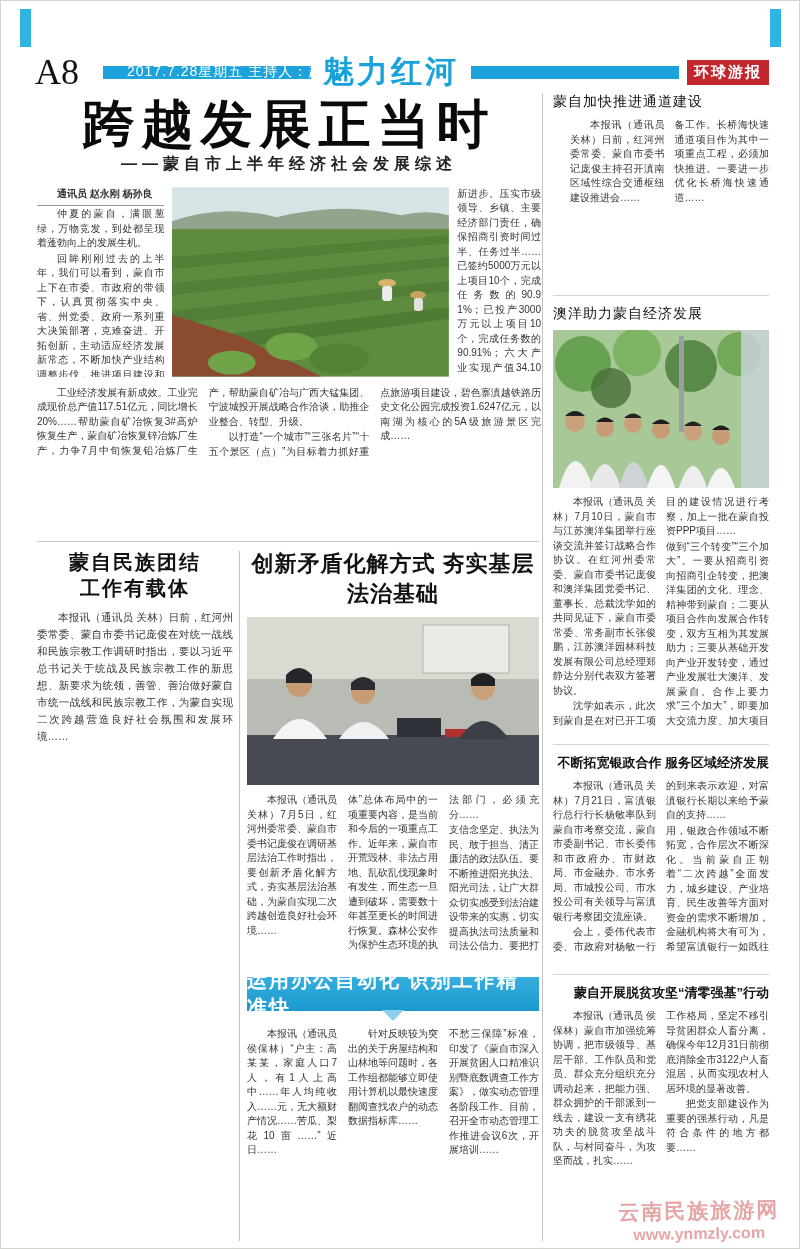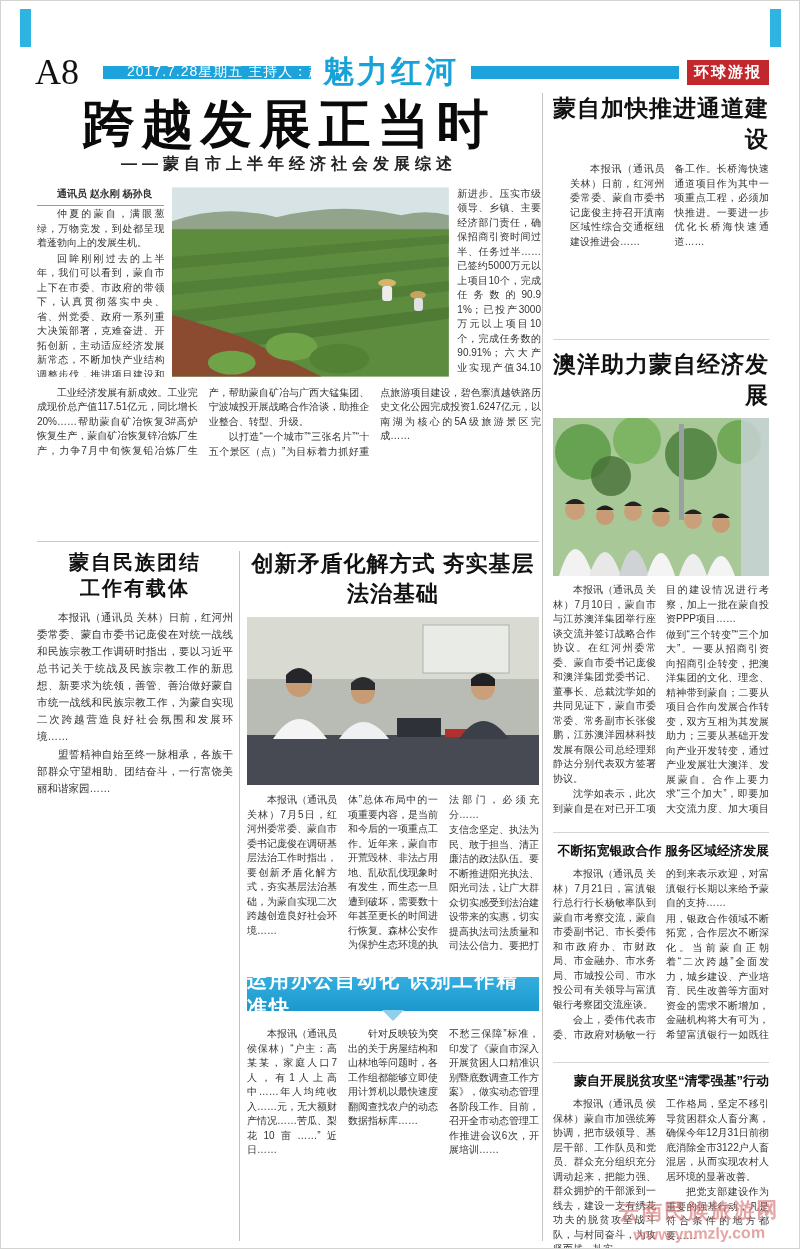--- a/index.html
+++ b/index.html
@@ -37,21 +37,21 @@
   
   .middle{position:absolute;left:246px;top:548px;width:292px;}
   .law-headline{text-align:center;font-size:22px;font-weight:900;letter-spacing:1px;}
   .law-body{margin-top:8px;height:172px;}
   .banner{position:relative;margin-top:12px;height:34px;background:linear-gradient(#35aede,#1b98cd);display:flex;align-items:center;justify-content:center;}
   .banner span{color:#fff;font-size:20px;font-weight:900;letter-spacing:2px;}
   .banner::after{content:"";position:absolute;left:50%;bottom:-10px;margin-left:-11px;border:11px solid transparent;border-top-color:#8ed0ec;border-bottom:0;}
   .oa-body{margin-top:16px;height:244px;}
   
   .rail{position:absolute;left:552px;top:92px;width:216px;}
-  .rail h2.big{text-align:right;font-size:23px;font-weight:700;letter-spacing:1px;}
+  .rail h2.big{text-align:left;font-size:14px;font-weight:400;letter-spacing:1px;}
   .rail h2.small{text-align:right;font-size:13px;font-weight:900;white-space:nowrap;}
   .rail .sep{border-top:1px solid #d4d4d1;margin:9px 0;}
   .photo{display:block;}
   
   .watermark{position:absolute;left:598px;top:1196px;width:200px;text-align:center;color:rgba(214,110,110,.62);transform:rotate(-1deg);}
   .watermark .w1{font-size:21px;font-weight:900;letter-spacing:2px;}
   .watermark .w2{font-size:16px;font-weight:700;}
 </style>
 </head>
 <body>
@@ -113,21 +113,20 @@
     </div>
   </div>
 
   <div class="unity">
     <h2>
         <span style="display:block;">蒙自民族团结</span>
         <span style="display:block;">工作有载体</span>
       </h2>
     <div class="body-text">
       <p>本报讯（通讯员 关林）日前，红河州委常委、蒙自市委书记庞俊在对统一战线和民族宗教工作调研时指出，要以习近平总书记关于统战及民族宗教工作的新思想、新要求为统领，善管、善治做好蒙自市统一战线和民族宗教工作，为蒙自实现二次跨越营造良好社会氛围和发展环境……</p>
-      <p>盟誓精神自始至终一脉相承，各族干部群众守望相助、团结奋斗，一行富饶美丽和谐家园……</p>
     </div>
   </div>
 
   <div class="middle">
     <h2 class="law-headline">创新矛盾化解方式  夯实基层法治基础</h2>
 
     <svg class="photo" width="292" height="168" viewBox="0 0 292 168" style="margin-top:8px;">
       <rect width="292" height="168" fill="#b9bcb4"></rect>
       <rect width="292" height="62" fill="#d9dad2"></rect>
       <rect x="176" y="8" width="86" height="48" fill="#e9ece6" stroke="#aeb1a8"></rect>

